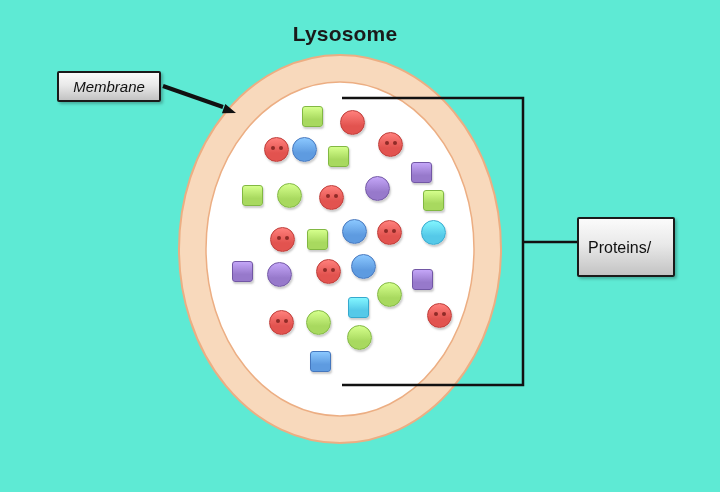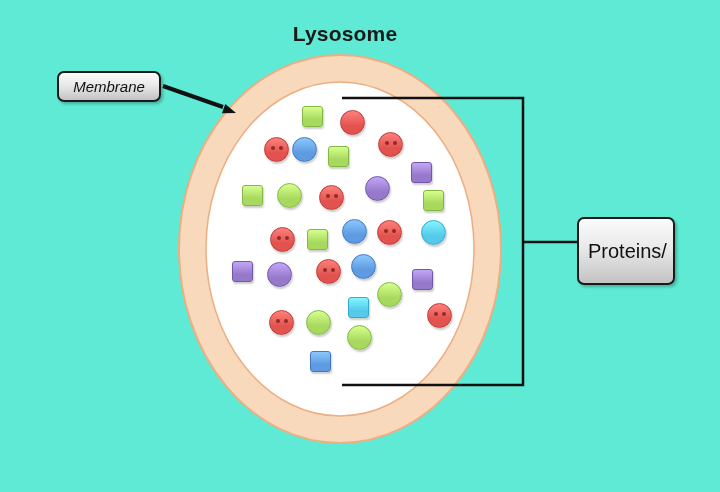--- a/index.html
+++ b/index.html
@@ -30,45 +30,45 @@
   svg.graphics {
     position: absolute;
     left: 0;
     top: 0;
   }
   .label-box {
     position: absolute;
     box-sizing: border-box;
     background: linear-gradient(180deg, #fbfbfb 0%, #e9e9e9 45%, #c3c3c3 100%);
     border: 2px solid #1a1a1a;
-    border-radius: 7px;
+    border-radius: 2px;
     box-shadow: 2px 2px 3px rgba(0,0,0,0.25);
     color: #111111;
   }
   .membrane-box {
     left: 57px;
     top: 71px;
     width: 104px;
     height: 31px;
     display: flex;
     align-items: center;
     justify-content: center;
     font-style: italic;
     font-size: 15px;
   }
   .proteins-box {
     left: 577px;
     top: 217px;
     width: 98px;
-    height: 68px;
+    height: 60px;
     display: flex;
     flex-direction: column;
     justify-content: center;
     padding-left: 9px;
-    font-size: 20px;
+    font-size: 16px;
     line-height: 21px;
   }
   #shapes-layer {
     position: absolute;
     left: 0;
     top: 0;
     width: 720px;
     height: 492px;
   }
   .shape {

